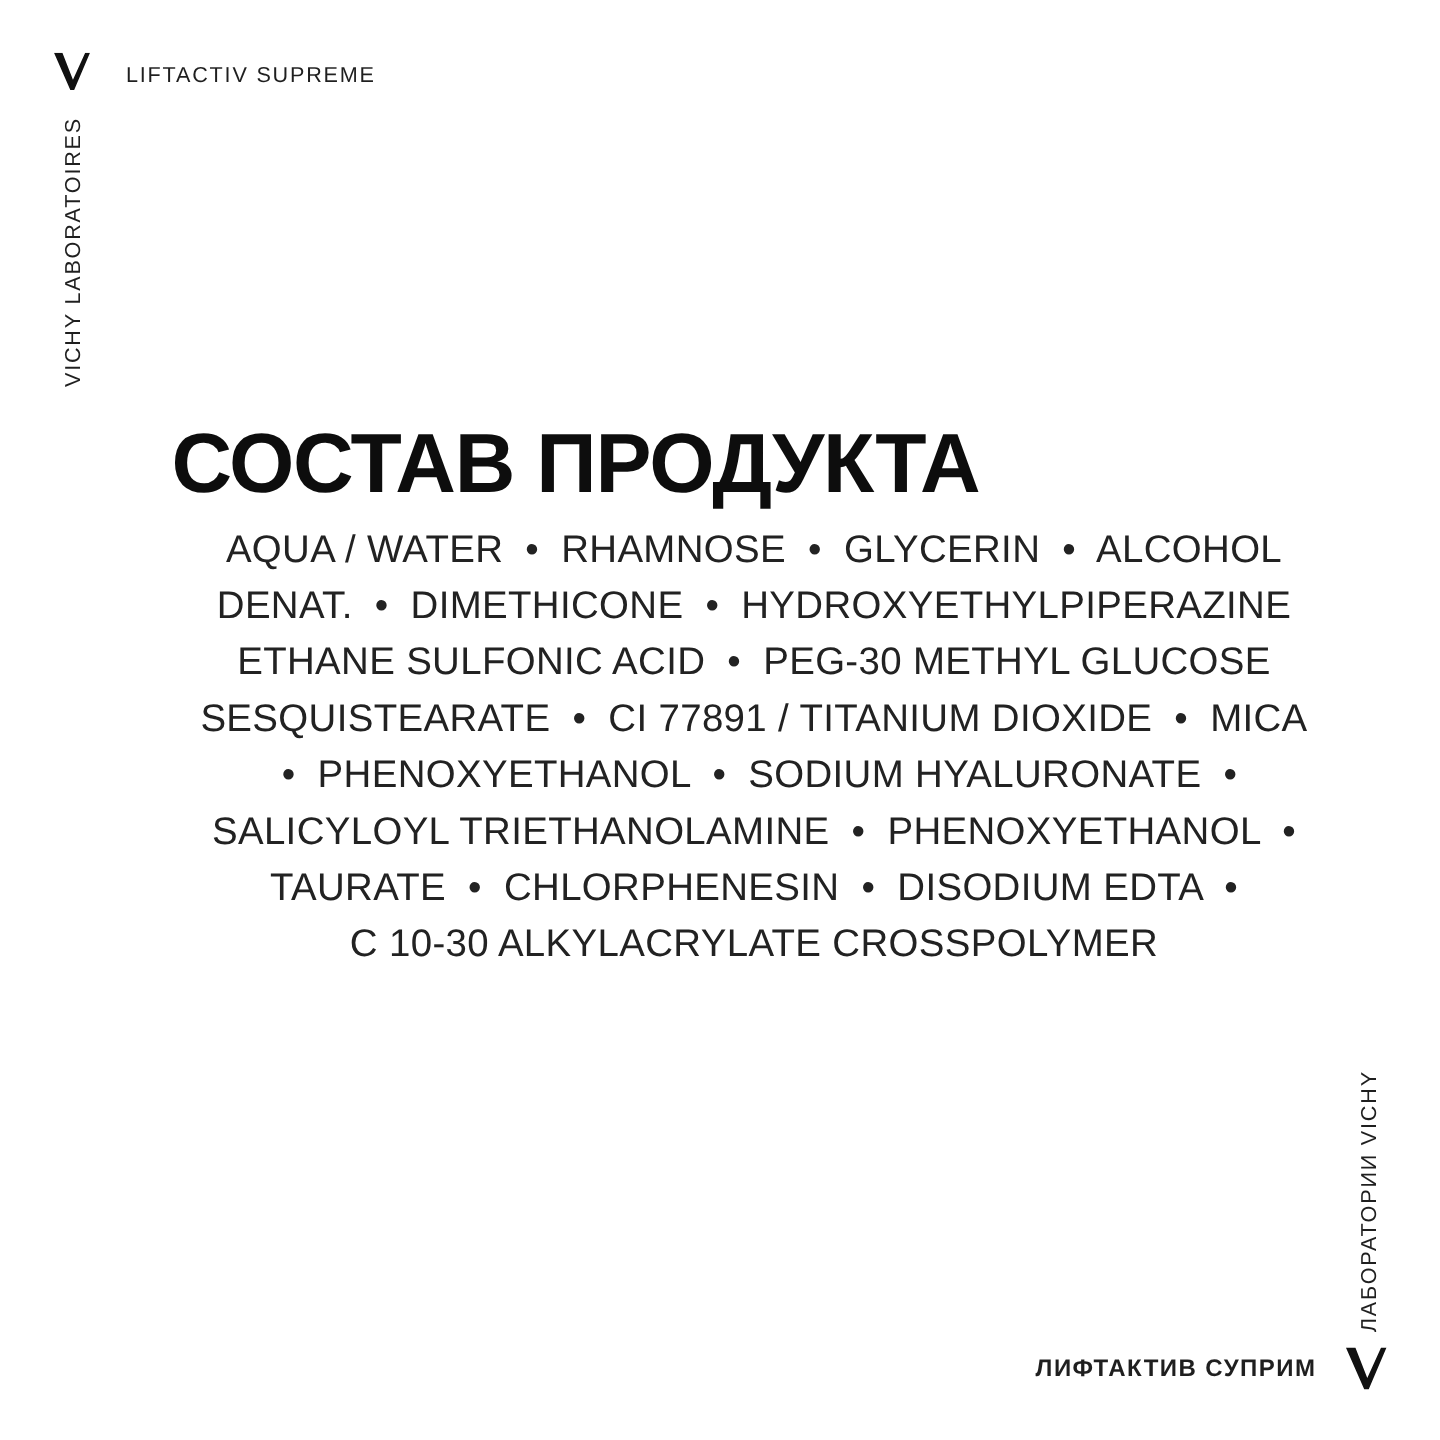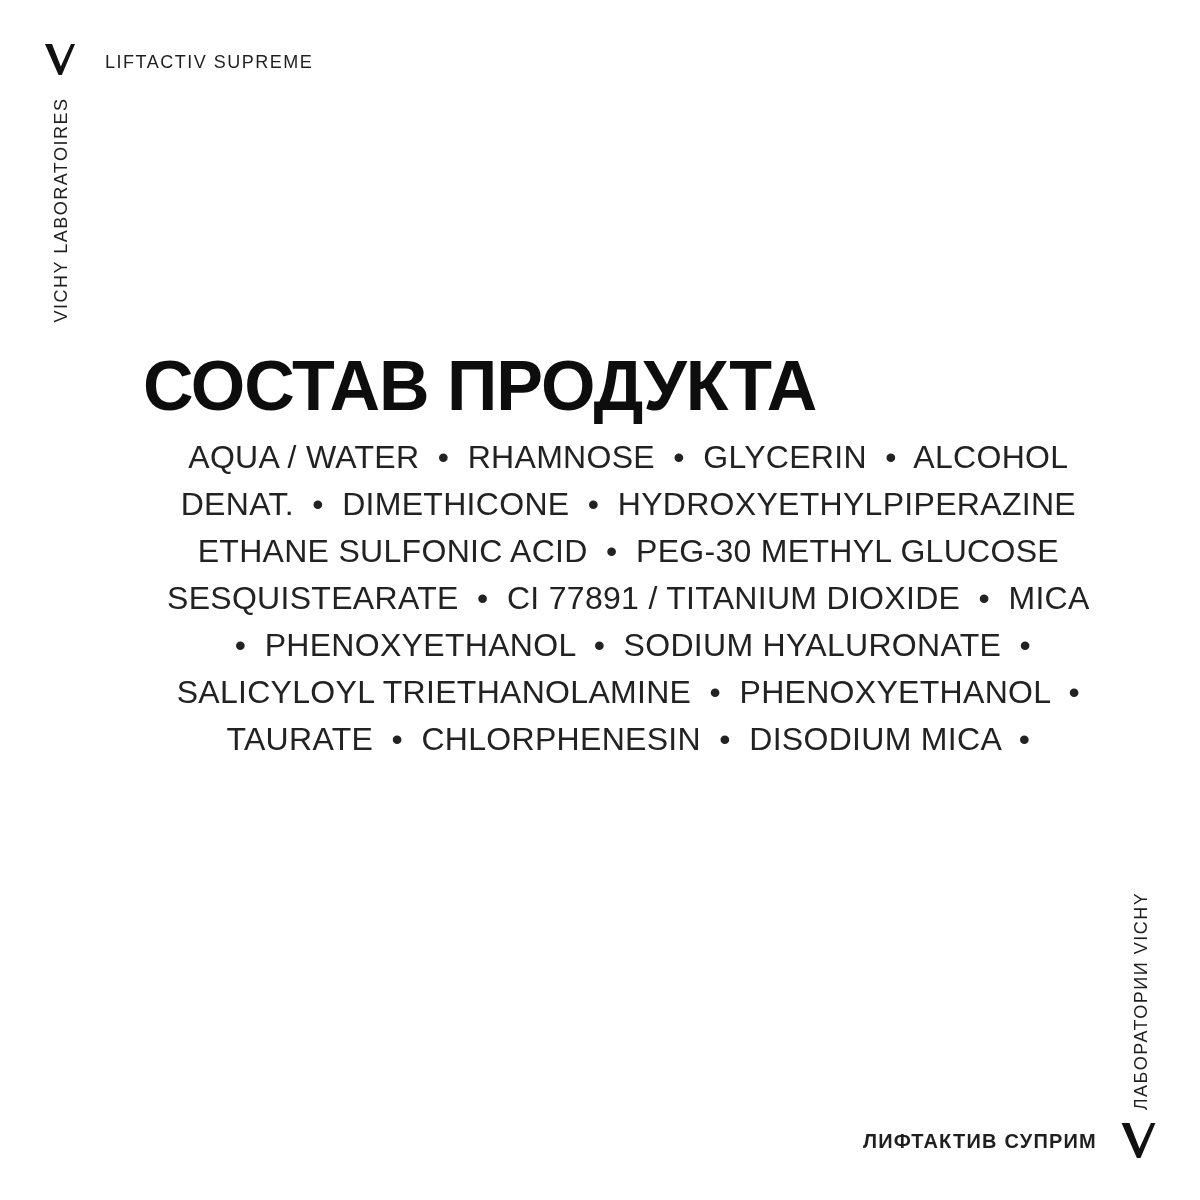--- a/index.html
+++ b/index.html
@@ -73,21 +73,22 @@
 
   <h1 class="page-title">СОСТАВ ПРОДУКТА</h1>
 
   <div class="ingredients">
     <div class="line">AQUA / WATER  •  RHAMNOSE  •  GLYCERIN  •  ALCOHOL</div>
     <div class="line">DENAT.  •  DIMETHICONE  •  HYDROXYETHYLPIPERAZINE</div>
     <div class="line">ETHANE SULFONIC ACID  •  PEG-30 METHYL GLUCOSE</div>
     <div class="line">SESQUISTEARATE  •  CI 77891 / TITANIUM DIOXIDE  •  MICA</div>
     <div class="line"> •  PHENOXYETHANOL  •  SODIUM HYALURONATE  •</div>
     <div class="line">SALICYLOYL TRIETHANOLAMINE  •  PHENOXYETHANOL  •</div>
-    <div class="line">TAURATE  •  CHLORPHENESIN  •  DISODIUM MICA  •</div>
+    <div class="line">TAURATE  •  CHLORPHENESIN  •  DISODIUM EDTA  •</div>
+    <div class="line">C 10-30 ALKYLACRYLATE CROSSPOLYMER</div>
   </div>
 
   <div class="vert-label right">ЛАБОРАТОРИИ VICHY</div>
 
   <div class="footer-product-line">ЛИФТАКТИВ СУПРИМ</div>
 
   <span class="v-logo bottom-right">
     <svg viewBox="0 0 30 31" xmlns="http://www.w3.org/2000/svg" aria-hidden="true">
       <path d="M0 0 L7 0 L15.8 22.5 L26 0 L30 0 L16.8 31 L13.6 31 Z" fill="#111111"></path>
     </svg>

